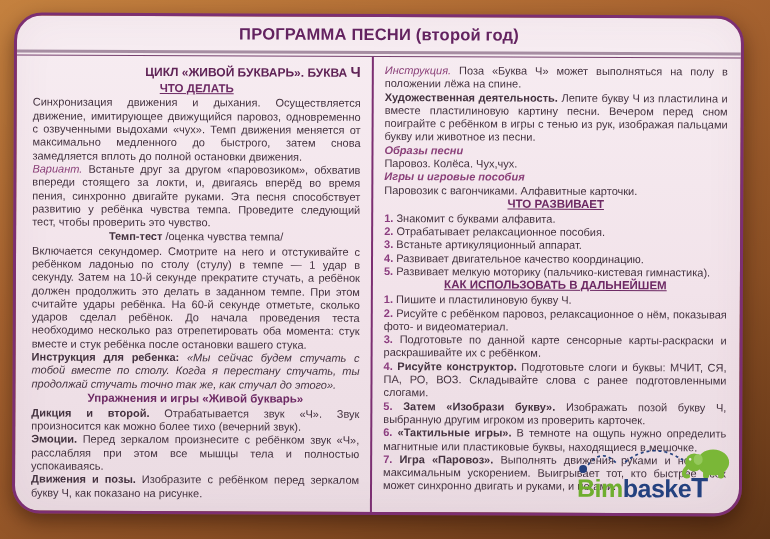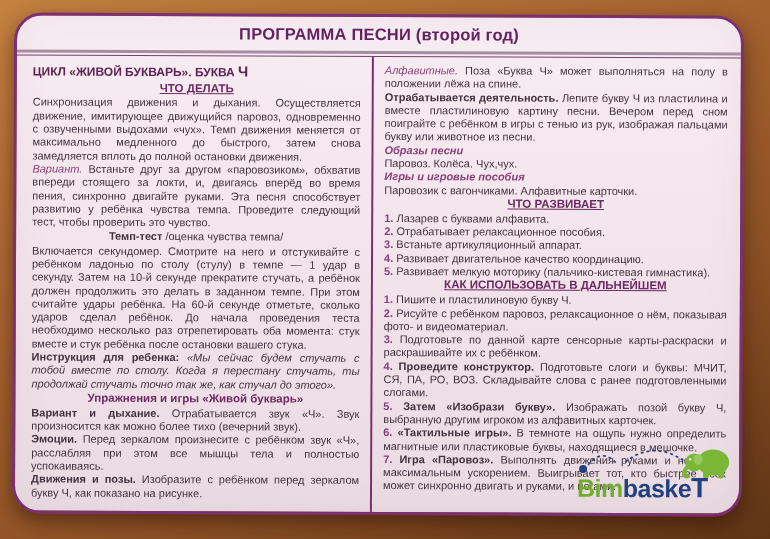--- a/index.html
+++ b/index.html
@@ -18,21 +18,21 @@
   }
   .card-header{height:34px;display:flex;align-items:center;justify-content:center;}
   .card-title{font-size:16.5px;font-weight:bold;color:#632360;letter-spacing:0.2px;}
   .sep{height:2px;border-top:3px solid #a68da2;border-bottom:1px solid #77416f;}
   .columns{display:flex;height:calc(100% - 40px);}
   .col{box-sizing:border-box;font-size:11px;line-height:1.21;color:#43323f;}
   .col-left{width:355px;padding:7px 11px 5px 16px;}
   .divider{width:2px;background:#7c2f72;}
   .col-right{flex:1;padding:7px 13px 5px 11px;position:relative;}
   p{margin:0;text-align:justify;}
-  .h-cycle{font-size:12px;font-weight:bold;color:#5f2356;text-align:left;margin:0 0 1px 0;}
+  .h-cycle{font-size:12px;font-weight:bold;color:#5f2356;text-align:right;margin:0 0 1px 0;}
   .h-cycle .bigletter{font-size:14.5px;}
   .h-underline{font-size:11.5px;font-weight:bold;color:#6d2a64;text-align:center;
     text-decoration:underline;margin:0 0 1px 0;}
   .h-center{font-size:11.5px;font-weight:bold;color:#6d2a64;text-align:center;margin:1px 0;}
   .h-temptest{text-align:center;margin:1px 0;}
   .lead-b{font-weight:bold;}
   .lead-ip{font-style:italic;color:#8a4079;}
   .it{font-style:italic;}
   .subhead-ip{font-weight:bold;font-style:italic;color:#8a4079;margin:0;text-align:left;}
   .lead-b:not(:empty)::after,.lead-ip:not(:empty)::after{content:" ";}
@@ -68,57 +68,57 @@
       <p><span class="lead-ip">Вариант.</span><span>Встаньте друг за другом «паровозиком», обхватив впереди стоящего за локти, и, двигаясь вперёд во время пения, синхронно двигайте руками. Эта песня способствует развитию у ребёнка чувства темпа. Проведите следующий тест, чтобы проверить это чувство.</span></p>
 
       <p class="h-temptest"><span class="lead-b">Темп-тест</span><span>/оценка чувства темпа/</span></p>
 
       <p>Включается секундомер. Смотрите на него и отстукивайте с ребёнком ладонью по столу (стулу) в темпе — 1 удар в секунду. Затем на 10-й секунде прекратите стучать, а ребёнок должен продолжить это делать в заданном темпе. При этом считайте удары ребёнка. На 60-й секунде отметьте, сколько ударов сделал ребёнок. До начала проведения теста необходимо несколько раз отрепетировать оба момента: стук вместе и стук ребёнка после остановки вашего стука.</p>
 
       <p><span class="lead-b">Инструкция для ребенка:</span><span class="it">«Мы сейчас будем стучать с тобой вместе по столу. Когда я перестану стучать, ты продолжай стучать точно так же, как стучал до этого».</span></p>
 
       <div class="h-center">Упражнения и игры «Живой букварь»</div>
 
-      <p><span class="lead-b">Вариант и дыхание.</span><span>Отрабатывается звук «Ч». Звук произносится как можно более тихо (вечерний звук).</span></p>
+      <p><span class="lead-b">Дикция и второй.</span><span>Отрабатывается звук «Ч». Звук произносится как можно более тихо (вечерний звук).</span></p>
 
       <p><span class="lead-b">Эмоции.</span><span>Перед зеркалом произнесите с ребёнком звук «Ч», расслабляя при этом все мышцы тела и полностью успокаиваясь.</span></p>
 
       <p><span class="lead-b">Движения и позы.</span><span>Изобразите с ребёнком перед зеркалом букву Ч, как показано на рисунке.</span></p>
 
       <div class="copyright">© Автор - М.Лазарев</div>
     </div>
 
     <div class="divider"></div>
 
     <div class="col col-right">
-      <p><span class="lead-ip">Алфавитные.</span><span>Поза «Буква Ч» может выполняться на полу в положении лёжа на спине.</span></p>
+      <p><span class="lead-ip">Инструкция.</span><span>Поза «Буква Ч» может выполняться на полу в положении лёжа на спине.</span></p>
 
-      <p><span class="lead-b">Отрабатывается деятельность.</span><span>Лепите букву Ч из пластилина и вместе пластилиновую картину песни. Вечером перед сном поиграйте с ребёнком в игры с тенью из рук, изображая пальцами букву или животное из песни.</span></p>
+      <p><span class="lead-b">Художественная деятельность.</span><span>Лепите букву Ч из пластилина и вместе пластилиновую картину песни. Вечером перед сном поиграйте с ребёнком в игры с тенью из рук, изображая пальцами букву или животное из песни.</span></p>
 
       <p class="subhead-ip">Образы песни</p>
       <p>Паровоз. Колёса. Чух,чух.</p>
 
       <p class="subhead-ip">Игры и игровые пособия</p>
       <p>Паровозик с вагончиками. Алфавитные карточки.</p>
 
       <div class="h-underline">ЧТО РАЗВИВАЕТ</div>
 
-      <p><span class="num">1.</span><span>Лазарев с буквами алфавита.</span></p>
+      <p><span class="num">1.</span><span>Знакомит с буквами алфавита.</span></p>
       <p><span class="num">2.</span><span>Отрабатывает релаксационное пособия.</span></p>
       <p><span class="num">3.</span><span>Встаньте артикуляционный аппарат.</span></p>
       <p><span class="num">4.</span><span>Развивает двигательное качество координацию.</span></p>
       <p><span class="num">5.</span><span>Развивает мелкую моторику (пальчико-кистевая гимнастика).</span></p>
 
       <div class="h-underline">КАК ИСПОЛЬЗОВАТЬ В ДАЛЬНЕЙШЕМ</div>
 
       <p><span class="num">1.</span><span class="lead-b"></span><span>Пишите и пластилиновую букву Ч.</span></p>
       <p><span class="num">2.</span><span class="lead-b"></span><span>Рисуйте с ребёнком паровоз, релаксационное о нём, показывая фото- и видеоматериал.</span></p>
       <p><span class="num">3.</span><span class="lead-b"></span><span>Подготовьте по данной карте сенсорные карты-раскраски и раскрашивайте их с ребёнком.</span></p>
-      <p><span class="num">4.</span><span class="lead-b">Проведите конструктор.</span><span>Подготовьте слоги и буквы: МЧИТ, СЯ, ПА, РО, ВОЗ. Складывайте слова с ранее подготовленными слогами.</span></p>
-      <p><span class="num">5.</span><span class="lead-b">Затем «Изобрази букву».</span><span>Изображать позой букву Ч, выбранную другим игроком из алфавитных карточек.</span></p>
+      <p><span class="num">4.</span><span class="lead-b">Рисуйте конструктор.</span><span>Подготовьте слоги и буквы: МЧИТ, СЯ, ПА, РО, ВОЗ. Складывайте слова с ранее подготовленными слогами.</span></p>
+      <p><span class="num">5.</span><span class="lead-b">Затем «Изобрази букву».</span><span>Изображать позой букву Ч, выбранную другим игроком из проверить карточек.</span></p>
       <p><span class="num">6.</span><span class="lead-b">«Тактильные игры».</span><span>В темноте на ощупь нужно определить магнитные или пластиковые буквы, находящиеся в мешочке.</span></p>
       <p><span class="num">7.</span><span class="lead-b">Игра «Паровоз».</span><span>Выполнять движения руками и ногами с максимальным ускорением. Выигрывает тот, кто быстрее всех может синхронно двигать и руками, и ногами.</span></p>
 
       <div class="logo">
         <svg class="logo-art" width="160" height="38" viewBox="0 0 160 38">
           <circle cx="8" cy="28" r="4" fill="#24417f"></circle>
           <path d="M13,24 Q27,6 42,23" fill="none" stroke="#24417f" stroke-width="1.7" stroke-dasharray="3,3"></path>
           <path d="M50,21 Q78,-1 108,19" fill="none" stroke="#24417f" stroke-width="1.7" stroke-dasharray="3,3"></path>
           <g>
             <ellipse cx="138" cy="21" rx="16" ry="13" fill="#7ab737"></ellipse>

